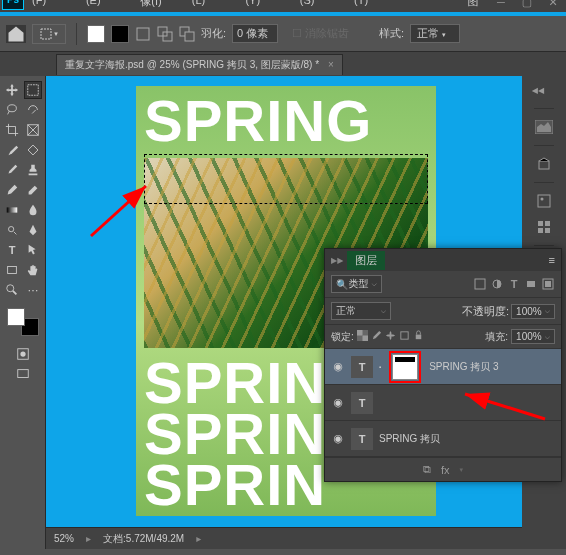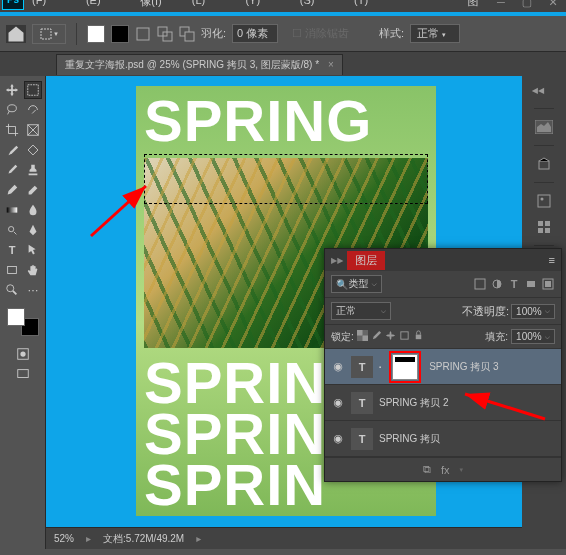--- a/index.html
+++ b/index.html
@@ -41,21 +41,21 @@
 .photo::before{content:"";position:absolute;inset:0;background:
  repeating-linear-gradient(115deg,rgba(200,160,60,.5) 0 3px,transparent 3px 15px),
  repeating-linear-gradient(65deg,rgba(30,100,30,.6) 0 4px,transparent 4px 20px)}
 .marquee{position:absolute;left:8px;top:68px;width:284px;height:50px;border:1px dashed #fff;outline:1px dashed #000;outline-offset:-1px}
 .bottom-springs{position:absolute;bottom:6px;left:0}
 .statusbar{position:absolute;bottom:0;left:0;right:0;height:22px;background:#424242;border-top:1px solid #2a2a2a;display:flex;align-items:center;padding:0 8px;gap:12px;font-size:10px}
 .sidepanel{width:44px;background:#424242;display:flex;flex-direction:column;gap:6px;padding:4px;align-items:center}
 .sidebtn{width:24px;height:20px;display:flex;align-items:center;justify-content:center;color:#999}
 .layers-panel{position:absolute;right:4px;top:248px;width:238px;background:#424242;border:1px solid #222;box-shadow:0 0 8px rgba(0,0,0,.5)}
 .lp-head{height:22px;display:flex;align-items:center;background:#383838;padding:0 6px;justify-content:space-between}
-.lp-head .tab-l{background:#b91c1c;padding:2px 8px}
+.lp-head .tab-l{background:#14532d;padding:2px 8px}
 .lp-row1{display:flex;align-items:center;padding:4px 6px;gap:4px;border-bottom:1px solid #333}
 .drop{background:#393939;border:1px solid #666;padding:1px 4px;font-size:10px;display:flex;align-items:center}
 .lp-icons{display:flex;gap:3px;margin-left:auto}
 .lp-icons span{width:14px;height:14px;display:flex;align-items:center;justify-content:center}
 .lp-row2{display:flex;align-items:center;padding:4px 6px;gap:4px;border-bottom:1px solid #333;justify-content:space-between}
 .lp-row3{display:flex;align-items:center;padding:4px 6px;gap:3px;border-bottom:1px solid #333;font-size:10px}
 .layer-list{max-height:140px;overflow:hidden}
 .layer{display:flex;align-items:center;height:36px;border-bottom:1px solid #333;padding:0 6px;gap:6px}
 .layer.sel{background:#5a6b7d}
 .eye{width:14px;text-align:center}
@@ -443,21 +443,20 @@
       <div class="thumb-t">T</div>
       <span style="font-size:6px;color:#ccc">▪</span>
       <div class="redbox">
         <div class="mask-thumb"></div>
       </div>
       <span class="layer-name">SPRING 拷贝 3</span>
     </div>
     <div class="layer">
       <span class="eye">◉</span>
       <div class="thumb-t">T</div>
-      <span class="layer-name">SPRING 拷贝 2</span>
     </div>
     <div class="layer">
       <span class="eye">◉</span>
       <div class="thumb-t">T</div>
       <span class="layer-name">SPRING 拷贝</span>
     </div>
   </div>
   <div class="lp-foot">
     <span>⧉</span>
     <span style="">fx</span>

